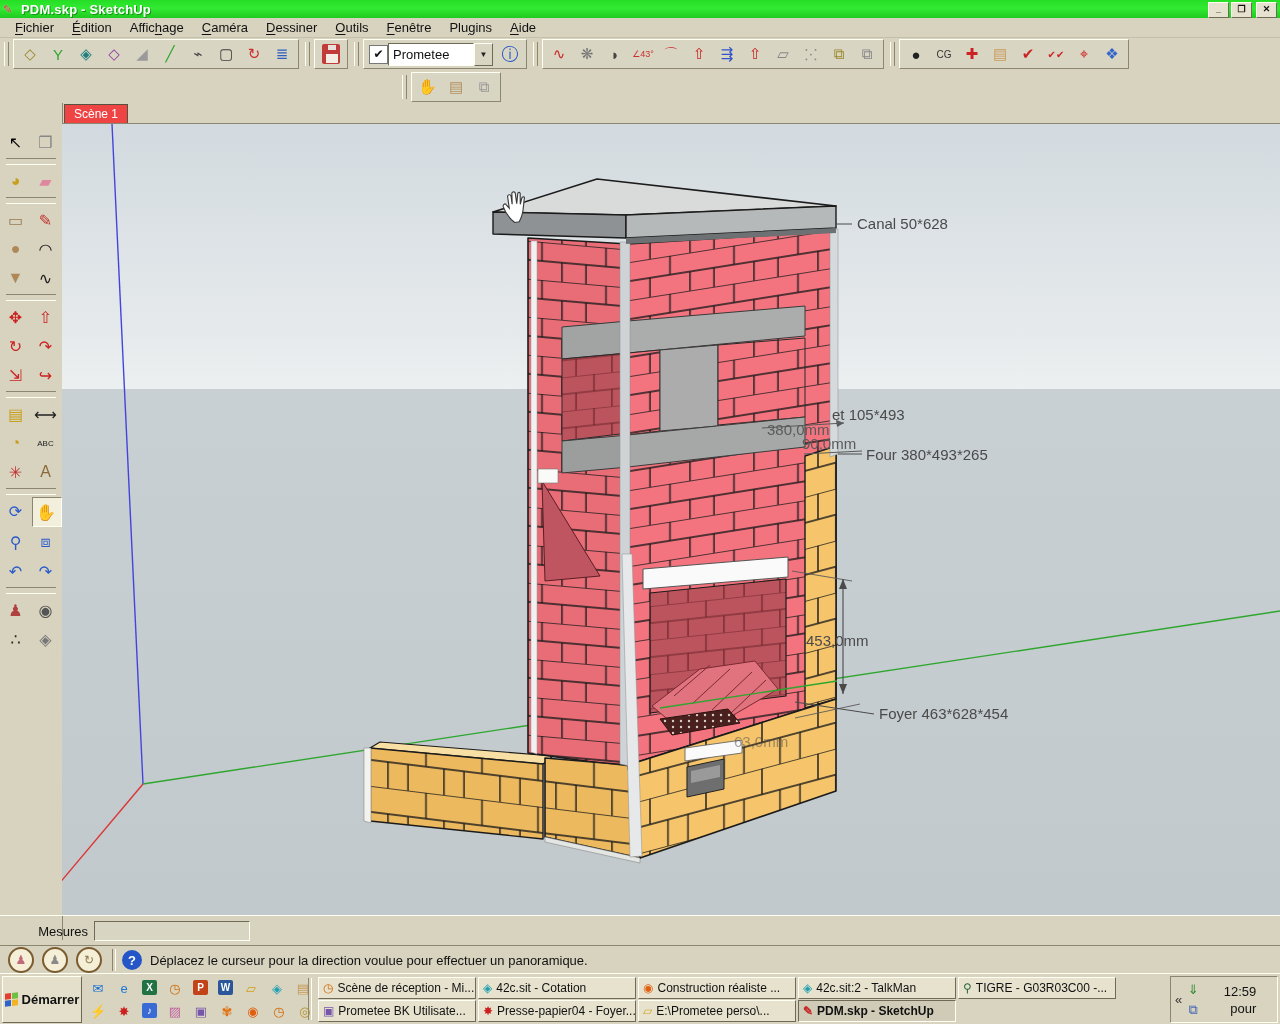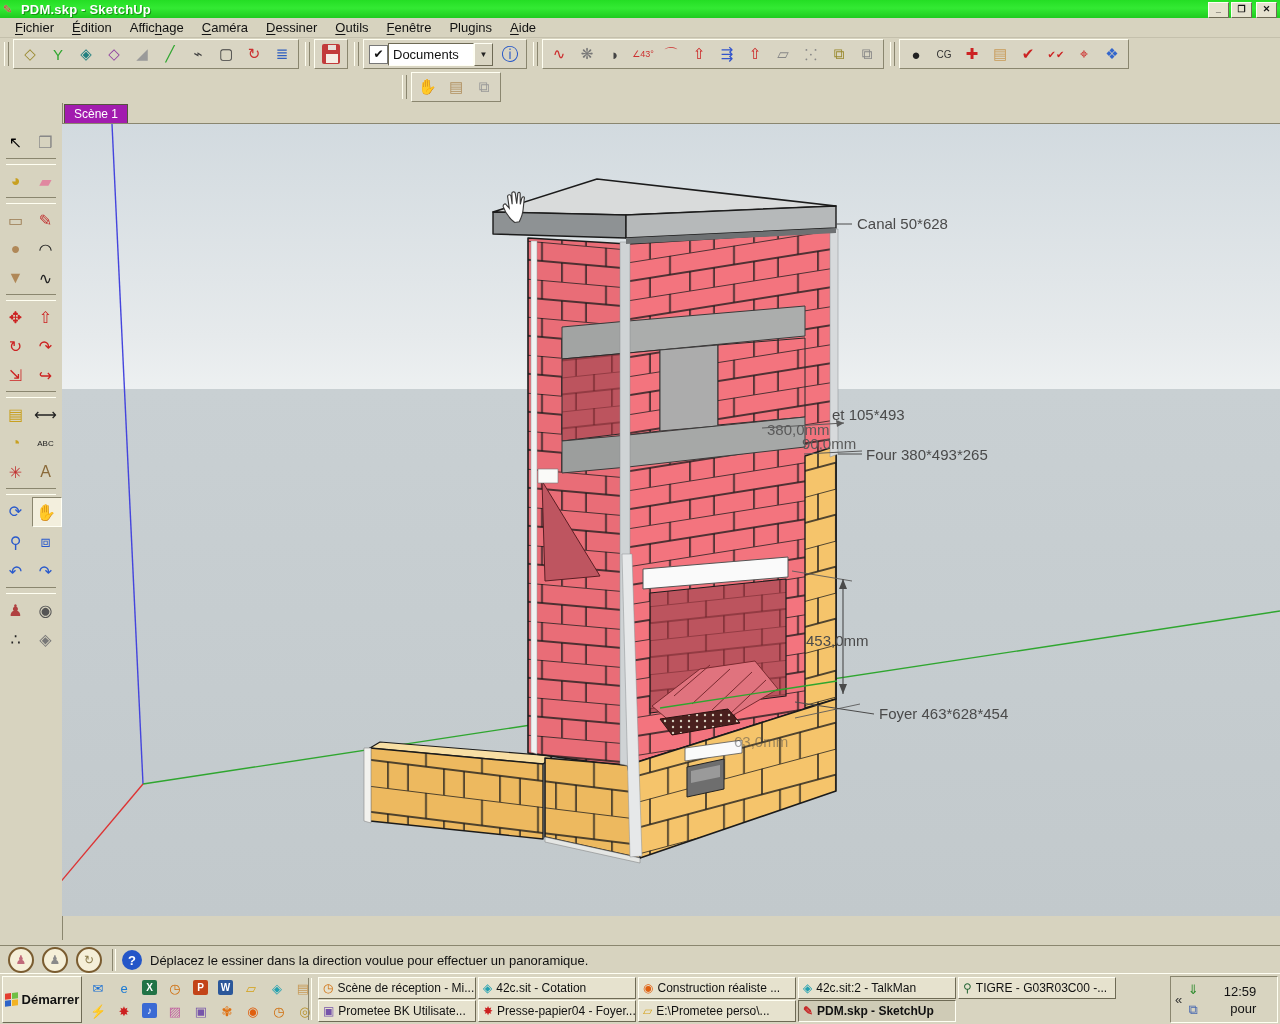--- a/index.html
+++ b/index.html
@@ -44,21 +44,21 @@
         font-size:8px;display:flex;align-items:center;justify-content:center;color:#222;}
   
   .palette{position:absolute;left:0;top:103px;width:62px;height:812px;padding-top:25px;
            border-right:1px solid #8A866F;}
   .palgrid{display:grid;grid-template-columns:29px 29px;gap:1px;justify-content:center;}
   .pal{width:28px;height:28px;display:flex;align-items:center;justify-content:center;font-size:16px;
        cursor:default;user-select:none;}
   .pal.active{background:#F3EFDD;border:1px solid;border-color:#8A866F #FFFFF4 #FFFFF4 #8A866F;}
   .palsep{height:5px;margin:2px 6px;border-bottom:1px solid #FFFFF2;border-top:1px solid #8A866F;}
   
-  .scenetab{position:absolute;left:64px;top:104px;height:18px;padding:0 9px;background:#a21caf;
+  .scenetab{position:absolute;left:64px;top:104px;height:18px;padding:0 9px;background:#ef4444;
             color:#fff;font-size:12px;line-height:18px;border:1px solid #55533F;border-bottom:none;}
   .viewport{position:absolute;left:62px;top:123px;width:1218px;height:792px;border-top:1px solid #8A866F;}
   
   .mesures{position:absolute;left:0;top:915px;width:1280px;height:30px;border-top:1px solid #FFFFF2;
            display:flex;align-items:center;font-size:13px;color:#111;}
   .mesures .lbl{width:88px;text-align:right;padding-right:6px;}
   .mesures .fld{width:148px;height:18px;background:#D9D5C3;border:1px solid;
            border-color:#6E6A55 #FFFFF4 #FFFFF4 #6E6A55;font-size:13px;padding:0 3px;color:#111;}
   
   .statusbar{position:absolute;left:0;top:945px;width:1280px;height:28px;border-top:1px solid #8A866F;
@@ -138,21 +138,21 @@
     <span class="grip"></span>
     <span class="tbgroup">
       <span class="tbtn">
           <span class="floppy"></span>
         </span>
     </span>
     <span class="grip"></span>
     <span class="tbgroup">
       <span class="combo">
         <span class="chk">✔</span>
-        <span class="field">Documents</span>
+        <span class="field">Prometee</span>
         <span class="drop">▼</span>
       </span>
       <span class="tbtn" style="color: rgb(36, 86, 200); font-size: 17px;">ⓘ</span>
     </span>
     <span class="grip"></span>
     <span class="tbgroup" id="tbD">
         <span class="tbtn" style="color: rgb(204, 48, 48);">∿</span>
         <span class="tbtn" style="color: rgb(119, 119, 119);">❋</span>
         <span class="tbtn" style="color: rgb(68, 68, 68);">◗</span>
         <span class="tbtn" style="color: rgb(204, 48, 48); font-size: 9px;">∠43°</span>
@@ -366,30 +366,34 @@
       <text x="817" y="595">Foyer 463*628*454</text>
 
       <text x="672" y="623" opacity="0.5">63,0mm</text>
     </g>
 
     <g transform="translate(438,68) scale(1.15) rotate(-8)">
       <path d="M9 28 C5 24 2 18 1 13 C1 11 3 10 4 12 L6 15 L6 5 C6 3 9 3 9 5 L9 12 L10 3 C10 1 13 1 13 3 L13 12 L15 4 C15 2 18 2 17 5 L16 13 L18 8 C19 6 21 7 20 9 L18 17 C17 22 15 25 13 28 Z" fill="#FFFFFF" stroke="#3A3A3A" stroke-width="1"></path>
     </g>
   </svg>
 
+  <div class="mesures">
+    <span class="lbl">Mesures</span>
+    <input class="fld" value="" style="">
+  </div>
 
   <div class="statusbar">
     <span id="stIcons" style="display:flex;">
         <span class="stc" style="color: rgb(192, 106, 122);">♟</span>
         <span class="stc" style="color: rgb(138, 138, 138);">♟</span>
         <span class="stc" style="color: rgb(138, 122, 74);">↻</span>
       </span>
     <span class="stdiv"></span>
     <span class="helpc">?</span>
-    <span>Déplacez le essiner dans la direction voulue pour effectuer un panoramique.</span>
+    <span>Déplacez le curseur pour la direction voulue pour effectuer un panoramique.</span>
   </div>
 
   <div class="taskbar">
     <div class="startbtn">
       <span class="flag">
         <i style="background:#E33E30"></i>
           <i style="background:#6FBF44"></i>
         <i style="background:#2E64C8"></i>
           <i style="background:#F2B324"></i>
       </span>

